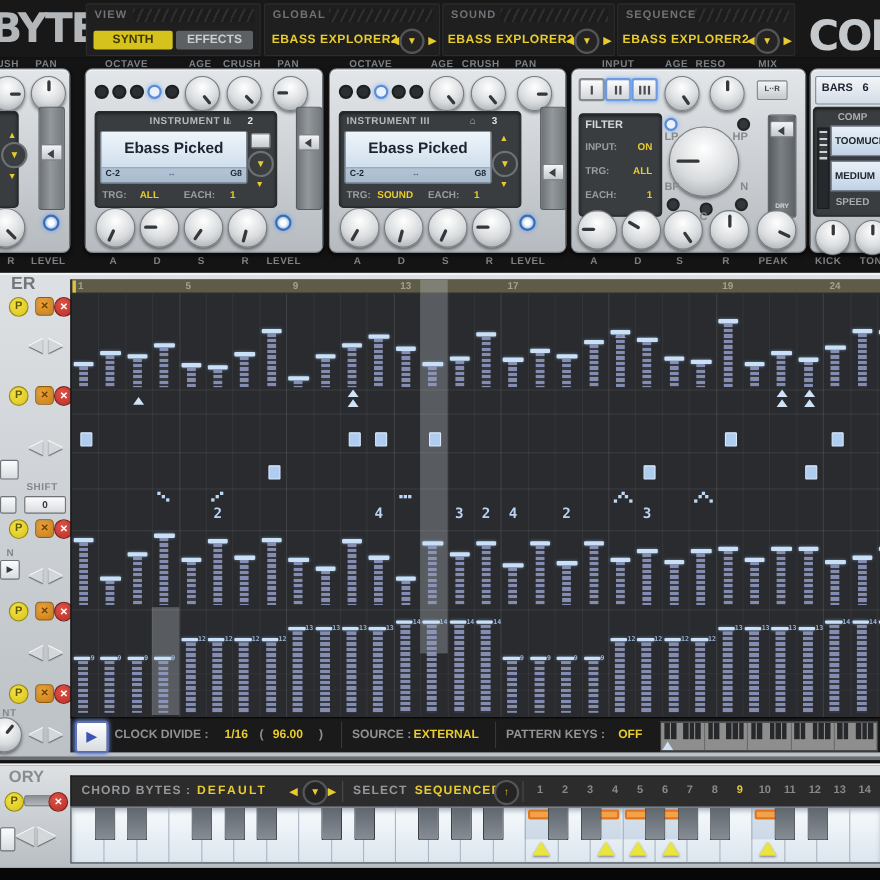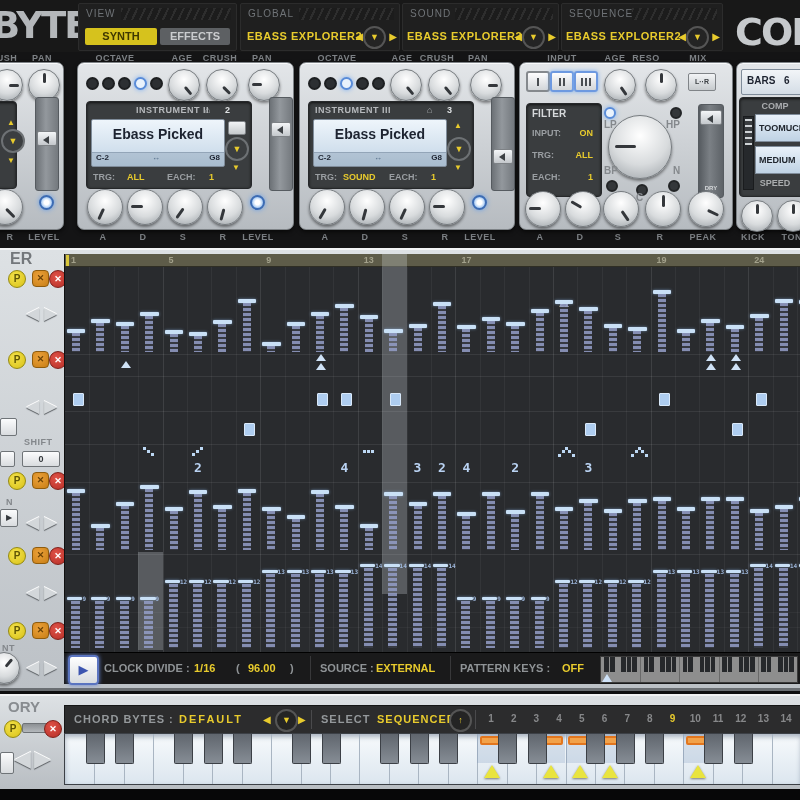--- a/index.html
+++ b/index.html
@@ -3,21 +3,21 @@
 <meta charset="utf-8">
 <style>
   html,body{margin:0;padding:0;background:#000;}
   .stage{position:relative;width:800px;height:800px;overflow:hidden;background:#101011;
          font-family:"Liberation Sans",sans-serif;-webkit-font-smoothing:antialiased;}
   .abs{position:absolute;}
   
   .hdr{position:absolute;left:0;top:0;width:800px;height:52px;background:#181818;border-bottom:2px solid #000;}
   .logo{font-family:"DejaVu Sans",sans-serif;font-weight:bold;color:#b4b7ba;letter-spacing:-2px;}
   .hsec{position:absolute;top:3px;height:46px;background:#1f1f1f;border:1px solid #2c2c2c;border-radius:2px;}
-  .hsec .slab{position:absolute;left:7px;top:4px;font-size:10px;font-weight:normal;color:#6f7377;letter-spacing:1px;}
+  .hsec .slab{position:absolute;left:7px;top:4px;font-size:10px;font-weight:bold;color:#6f7377;letter-spacing:1px;}
   .hatch{position:absolute;top:4px;height:12px;right:5px;background:repeating-linear-gradient(115deg,#2e2e2e 0 2px,#1c1c1c 2px 7px);}
   .tabbtn{position:absolute;top:24px;height:17px;border-radius:2px;font-size:11px;font-weight:bold;text-align:center;line-height:17px;}
   .preset{position:absolute;top:26px;font-size:11px;font-weight:bold;color:#e8cb2d;letter-spacing:.5px;white-space:nowrap;}
   .navarrow{position:absolute;top:27px;color:#e8cb2d;font-size:10px;cursor:pointer;}
   .navcircle{position:absolute;top:22px;width:19px;height:19px;border-radius:50%;background:#242424;border:2px solid #555;
              color:#e8cb2d;font-size:9px;text-align:center;line-height:19px;}
   
   .modzone{position:absolute;left:0;top:52px;width:800px;height:196px;background:#141415;}
   .minilab{position:absolute;transform:translateX(-50%);font-size:9px;font-weight:bold;color:#7d8185;letter-spacing:.5px;white-space:nowrap;}
   .module{position:absolute;background:linear-gradient(#e3e6e9,#b6bbc0);border-radius:7px;border:1px solid #7e8array3;
@@ -746,21 +746,21 @@
         <div class="stem" style="left: 689.2px; top: 314px; height: 80px; width: 9px;"></div>
         <div class="cap" style="left: 709.6px; top: 310px; width: 15.4px; height: 3px;"></div>
         <div class="gatenum" style="left: 725px; top: 308px;">14</div>
         <div class="stem" style="left: 713.6px; top: 314px; height: 80px; width: 9px;"></div>
         <div class="cap" style="left: 734px; top: 310px; width: 15.4px; height: 3px;"></div>
       </div>
 
     <div class="seqbar">
       <div class="abs" style="left:4px;top:2px;width:27px;height:26px;border-radius:4px;background:linear-gradient(#ffffff,#d8dce0);border:2px solid #5a74c0;box-shadow:0 0 4px #6a88d8;text-align:center;line-height:25px;font-size:13px;color:#3c55b0;">▶</div>
       <span class="barlab" style="left:40px;">CLOCK DIVIDE :</span>
-      <span class="barval" style="left:130px;">1/16</span>
+      <span class="barval" style="left:140px;">1/16</span>
       <span class="barlab" style="left:172px;">(</span>
       <span class="barval" style="left:184px;">96.00</span>
       <span class="barlab" style="left:226px;">)</span>
       <div class="abs" style="left:246px;top:3px;width:1px;height:24px;background:#38383a;"></div>
       <span class="barlab" style="left:256px;">SOURCE :</span>
       <span class="barval" style="left:312px;">EXTERNAL</span>
       <div class="abs" style="left:386px;top:3px;width:1px;height:24px;background:#38383a;"></div>
       <span class="barlab" style="left:396px;">PATTERN KEYS :</span>
       <span class="barval" style="left:498px;">OFF</span>
       <div class="minikb" id="minikb" style="left:536px;top:3px;width:196px;height:25px;">

